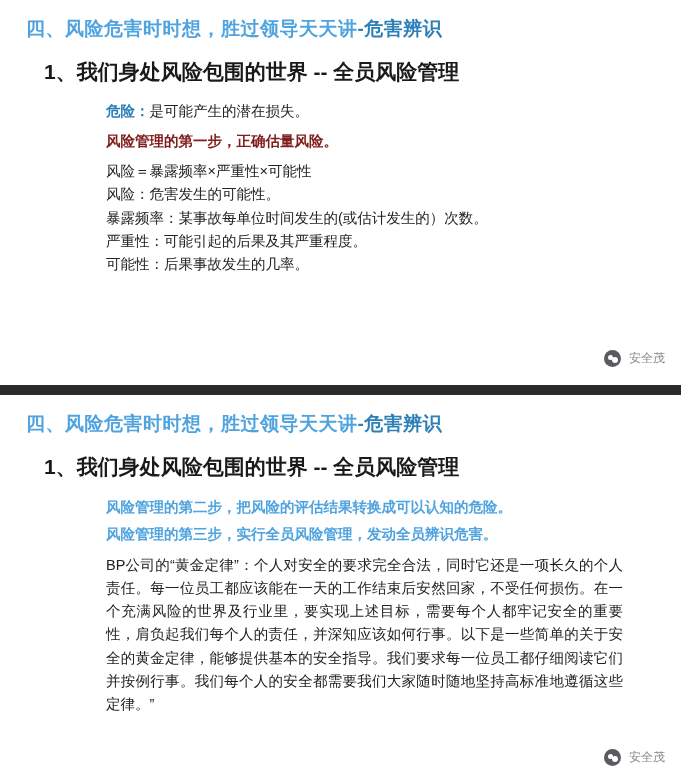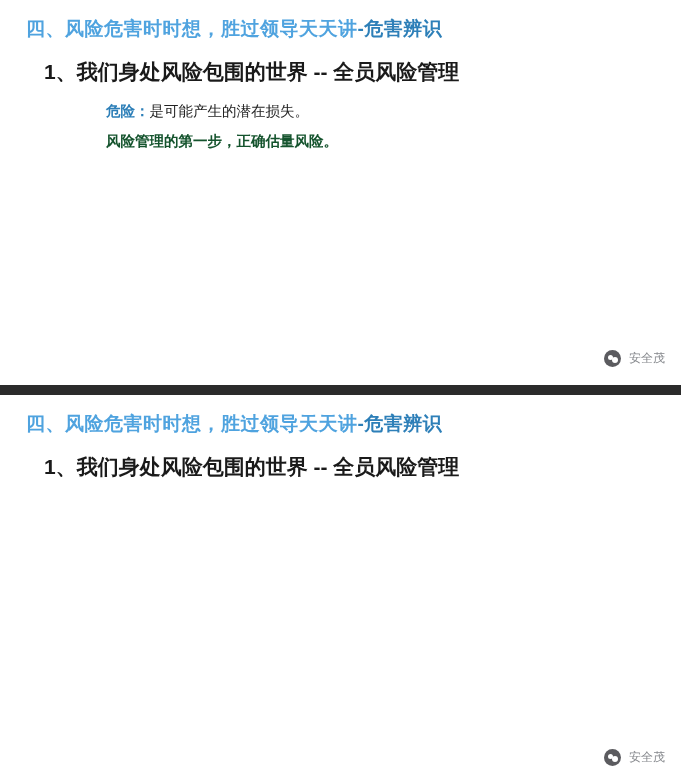--- a/index.html
+++ b/index.html
@@ -63,21 +63,21 @@
     text-align: justify;
     margin: 0 0 2px 0;
   }
   .hl-blue {
     color: #2d7fb8;
     font-weight: bold;
   }
   .hl-line {
     font-size: 14.5px;
     font-weight: bold;
-    color: #14532d;
+    color: #7f1d1d;
     line-height: 1.7;
     margin: 6px 0 6px 0;
   }
   .hl-line-2 {
     font-size: 14.5px;
     font-weight: bold;
     color: #4fa3df;
     line-height: 1.75;
     margin: 0 0 2px 0;
   }
@@ -146,40 +146,50 @@
 
     <div class="body-block">
 
       <p class="para">
         <span class="hl-blue">危险：</span><span>是可能产生的潜在损失。</span>
       </p>
 
 
       <p class="hl-line">风险管理的第一步，正确估量风险。</p>
 
+      <div class="formula-list">
+        <p class="para">风险＝暴露频率×严重性×可能性</p>
+        <p class="para">风险：危害发生的可能性。</p>
+        <p class="para">暴露频率：某事故每单位时间发生的(或估计发生的）次数。</p>
+        <p class="para">严重性：可能引起的后果及其严重程度。</p>
+        <p class="para">可能性：后果事故发生的几率。</p>
+      </div>
 
     </div>
 
     <div class="badge badge-1">
       <span class="badge-logo"></span>
       <span class="badge-text">安全茂</span>
     </div>
   </div>
 
   <div class="divider"></div>
 
   <div class="slide slide-2">
 
     <div class="slide-title">
       <span>四、风险危害时时想，胜过领导天天讲</span><span class="dark">-危害辨识</span>
     </div>
 
     <div class="subtitle">1、我们身处风险包围的世界 -- 全员风险管理</div>
 
     <div class="body-block">
+      <p class="hl-line-2">风险管理的第二步，把风险的评估结果转换成可以认知的危险。</p>
+      <p class="hl-line-2">风险管理的第三步，实行全员风险管理，发动全员辨识危害。</p>
+      <p class="para" style="margin-top:6px;">BP公司的“黄金定律”：个人对安全的要求完全合法，同时它还是一项长久的个人责任。每一位员工都应该能在一天的工作结束后安然回家，不受任何损伤。在一个充满风险的世界及行业里，要实现上述目标，需要每个人都牢记安全的重要性，肩负起我们每个人的责任，并深知应该如何行事。以下是一些简单的关于安全的黄金定律，能够提供基本的安全指导。我们要求每一位员工都仔细阅读它们并按例行事。我们每个人的安全都需要我们大家随时随地坚持高标准地遵循这些定律。”</p>
     </div>
 
     <div class="badge badge-2">
       <span class="badge-logo"></span>
       <span class="badge-text">安全茂</span>
     </div>
   </div>
 
 </div>
 

